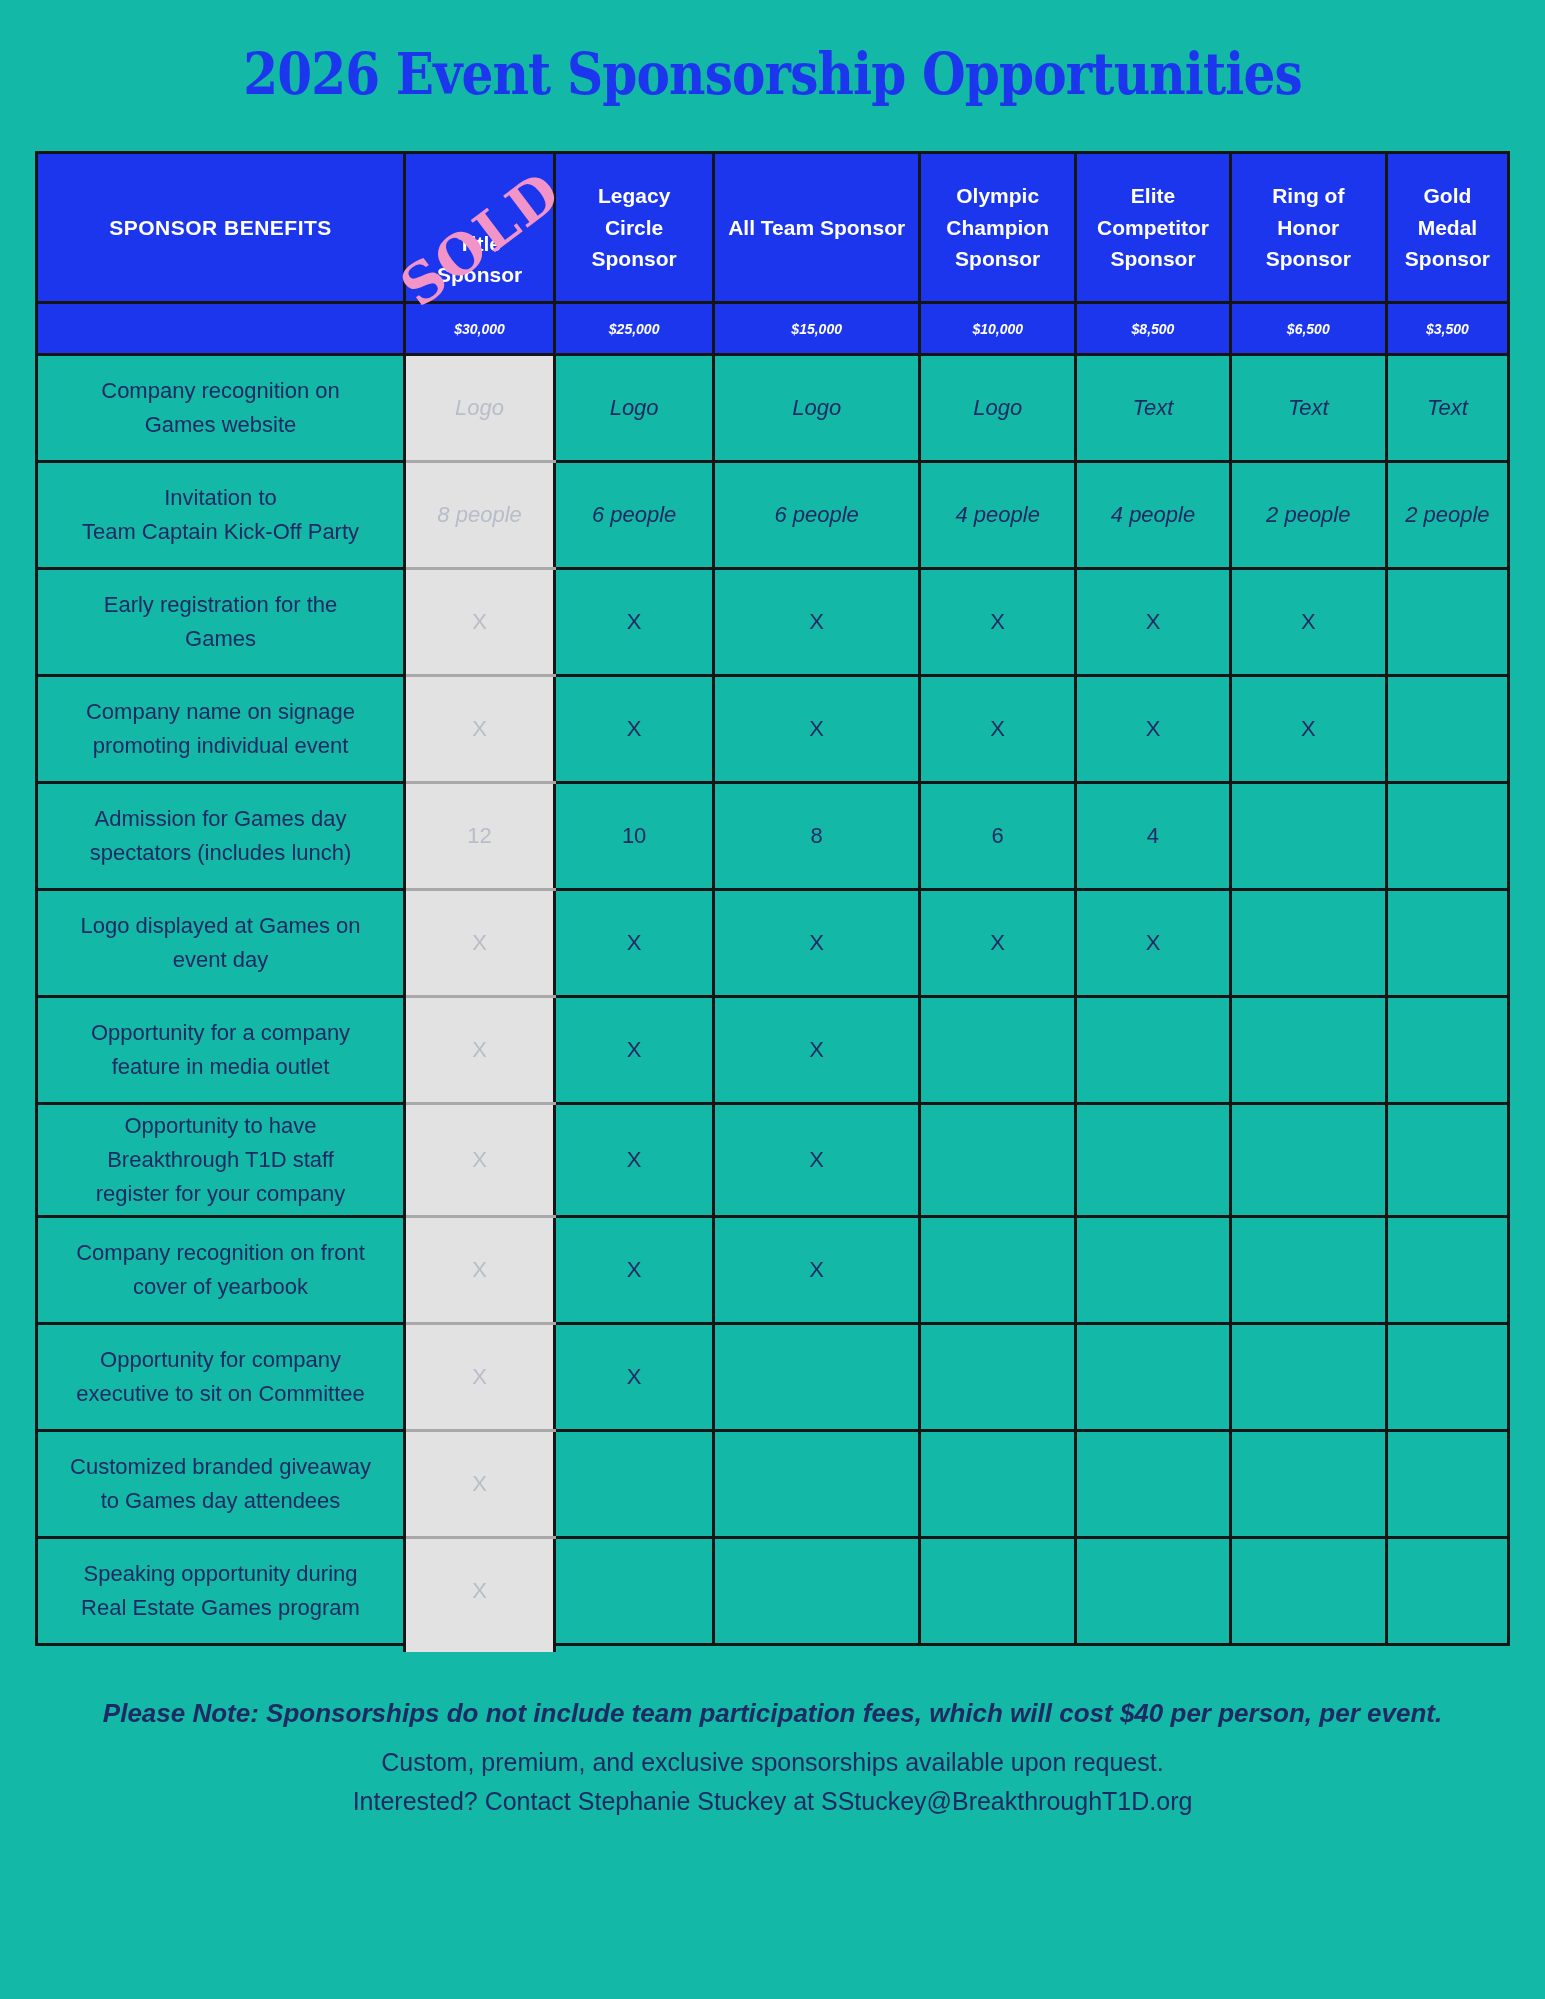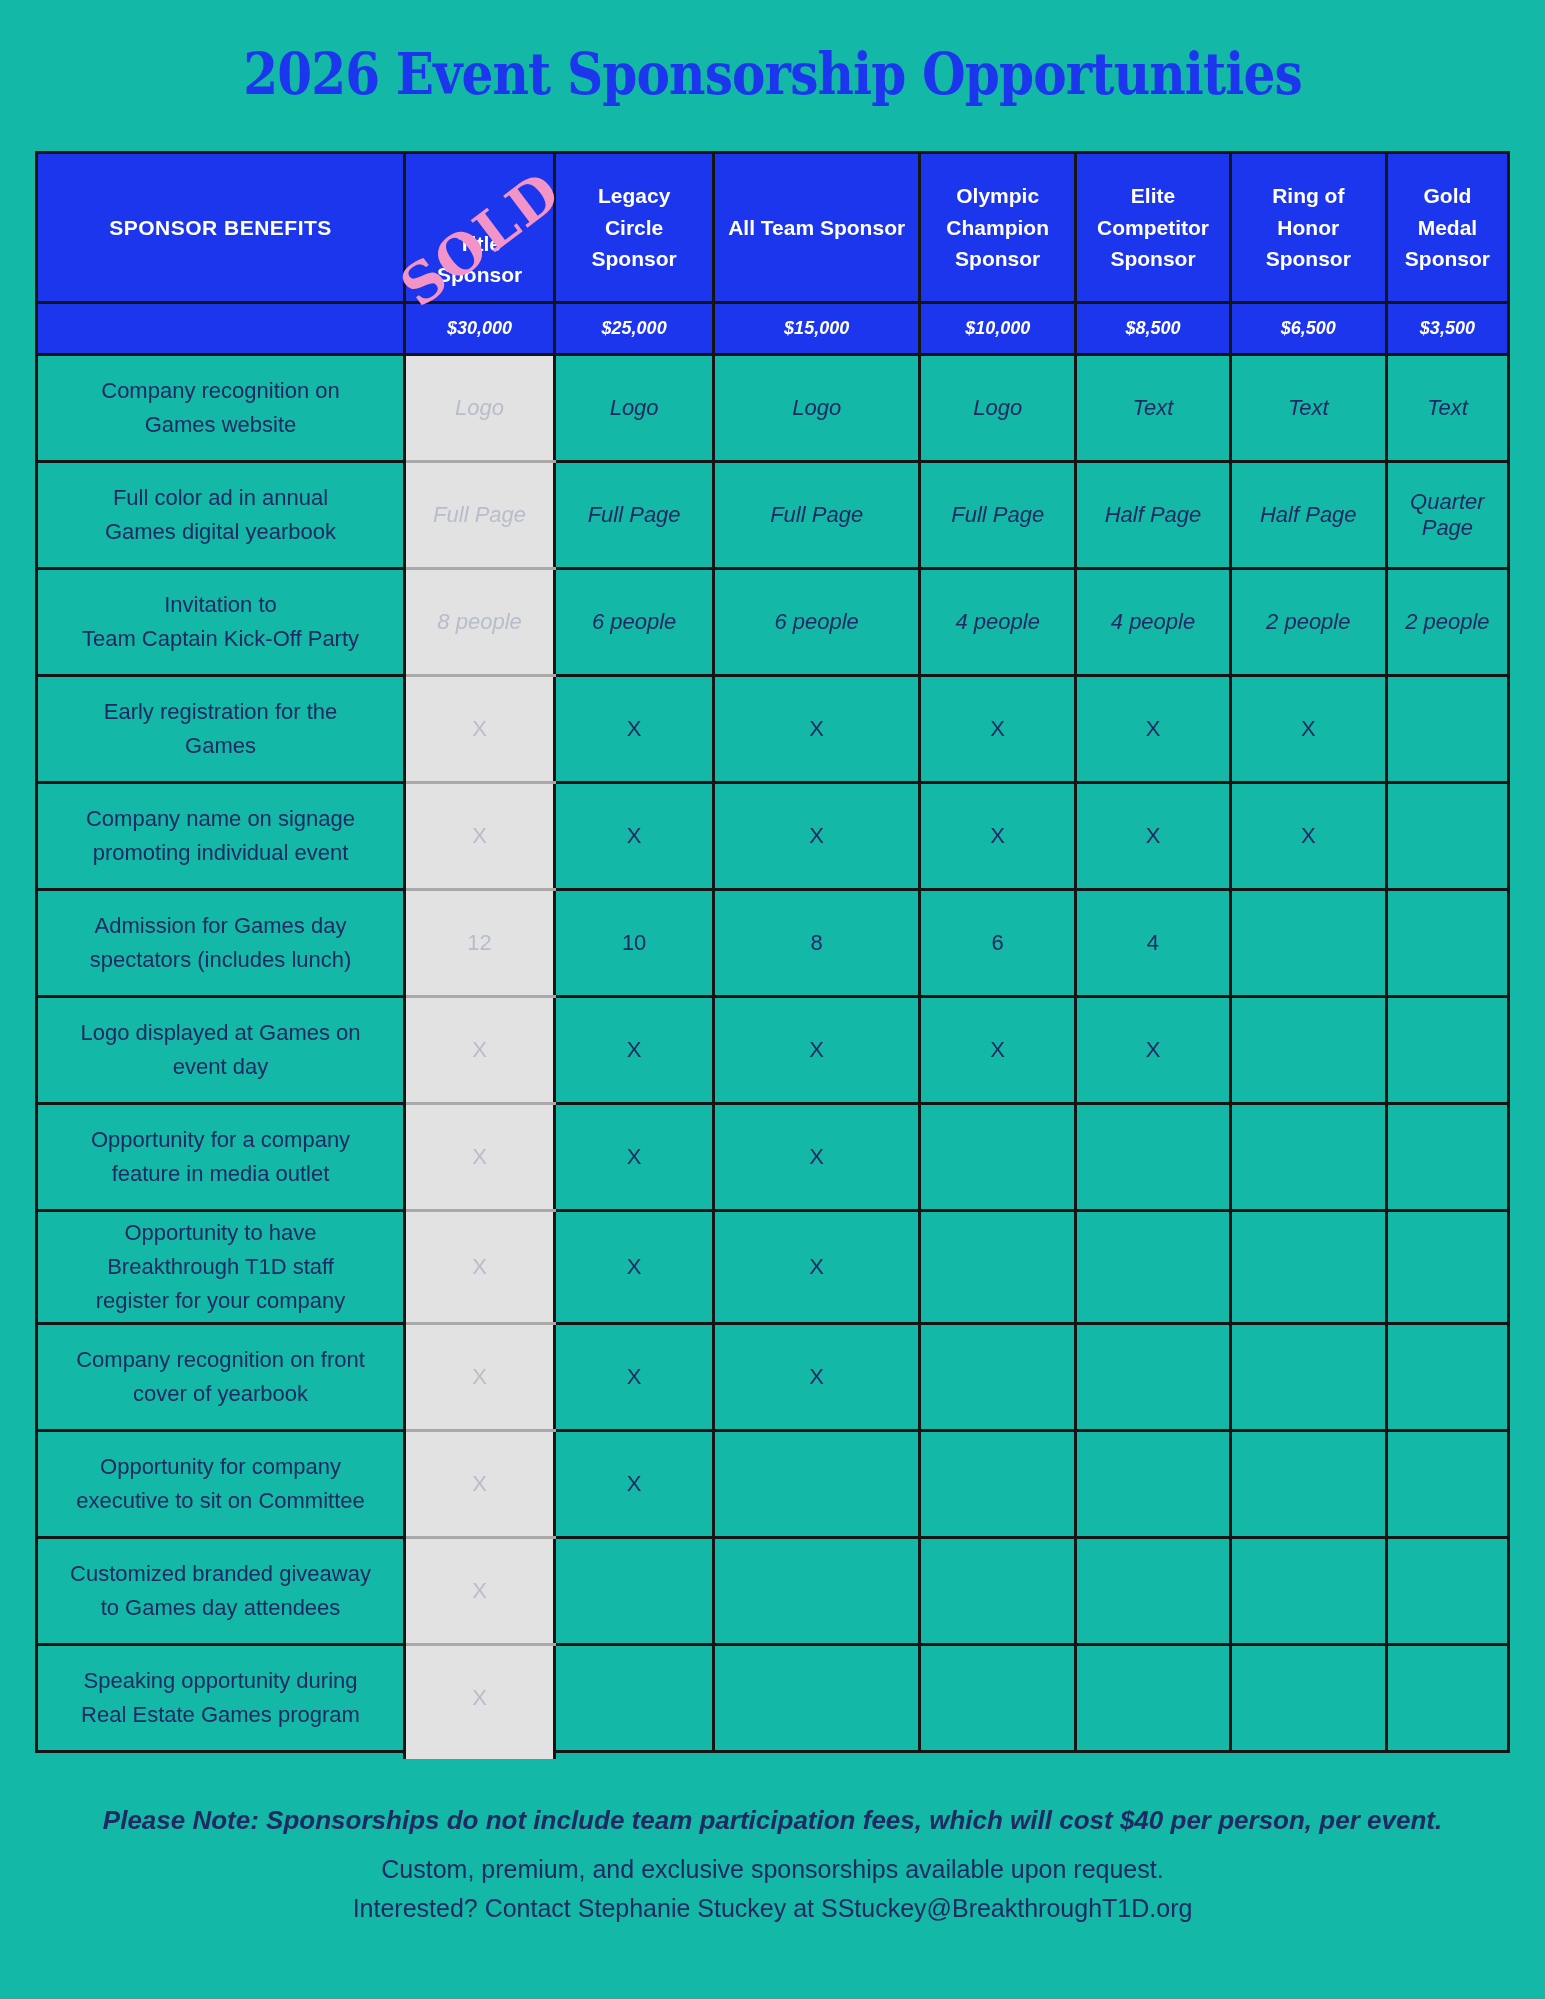--- a/index.html
+++ b/index.html
@@ -87,21 +87,21 @@
     transform:rotate(-37deg);
     transform-origin:center;
     pointer-events:none;
   }
   tr.price-row{height:52px;}
   tr.price-row td{
     background:var(--blue);
     color:#ffffff;
     font-style:italic;
     font-weight:600;
-    font-size:18px;
+    font-size:14px;
   }
   tbody tr{height:107px;}
   tbody tr.tall{height:111px;}
   td.benefit{
     color:var(--navy);
     font-size:22px;
     line-height:1.55;
     white-space:pre-line;
   }
   td.val{
@@ -206,31 +206,20 @@
 Games website</td>
           <td class="val sold-col it">Logo</td>
           <td class="val it">Logo</td>
           <td class="val it">Logo</td>
           <td class="val it">Logo</td>
           <td class="val it">Text</td>
           <td class="val it">Text</td>
           <td class="val it">Text</td>
         </tr>
         <tr>
-          <td class="benefit">Full color ad in annual
-Games digital yearbook</td>
-          <td class="val sold-col it">Full Page</td>
-          <td class="val it">Full Page</td>
-          <td class="val it">Full Page</td>
-          <td class="val it">Full Page</td>
-          <td class="val it">Half Page</td>
-          <td class="val it">Half Page</td>
-          <td class="val it">Quarter Page</td>
-        </tr>
-        <tr>
           <td class="benefit">Invitation to
 Team Captain Kick-Off Party</td>
           <td class="val sold-col it">8 people</td>
           <td class="val it">6 people</td>
           <td class="val it">6 people</td>
           <td class="val it">4 people</td>
           <td class="val it">4 people</td>
           <td class="val it">2 people</td>
           <td class="val it">2 people</td>
         </tr>

